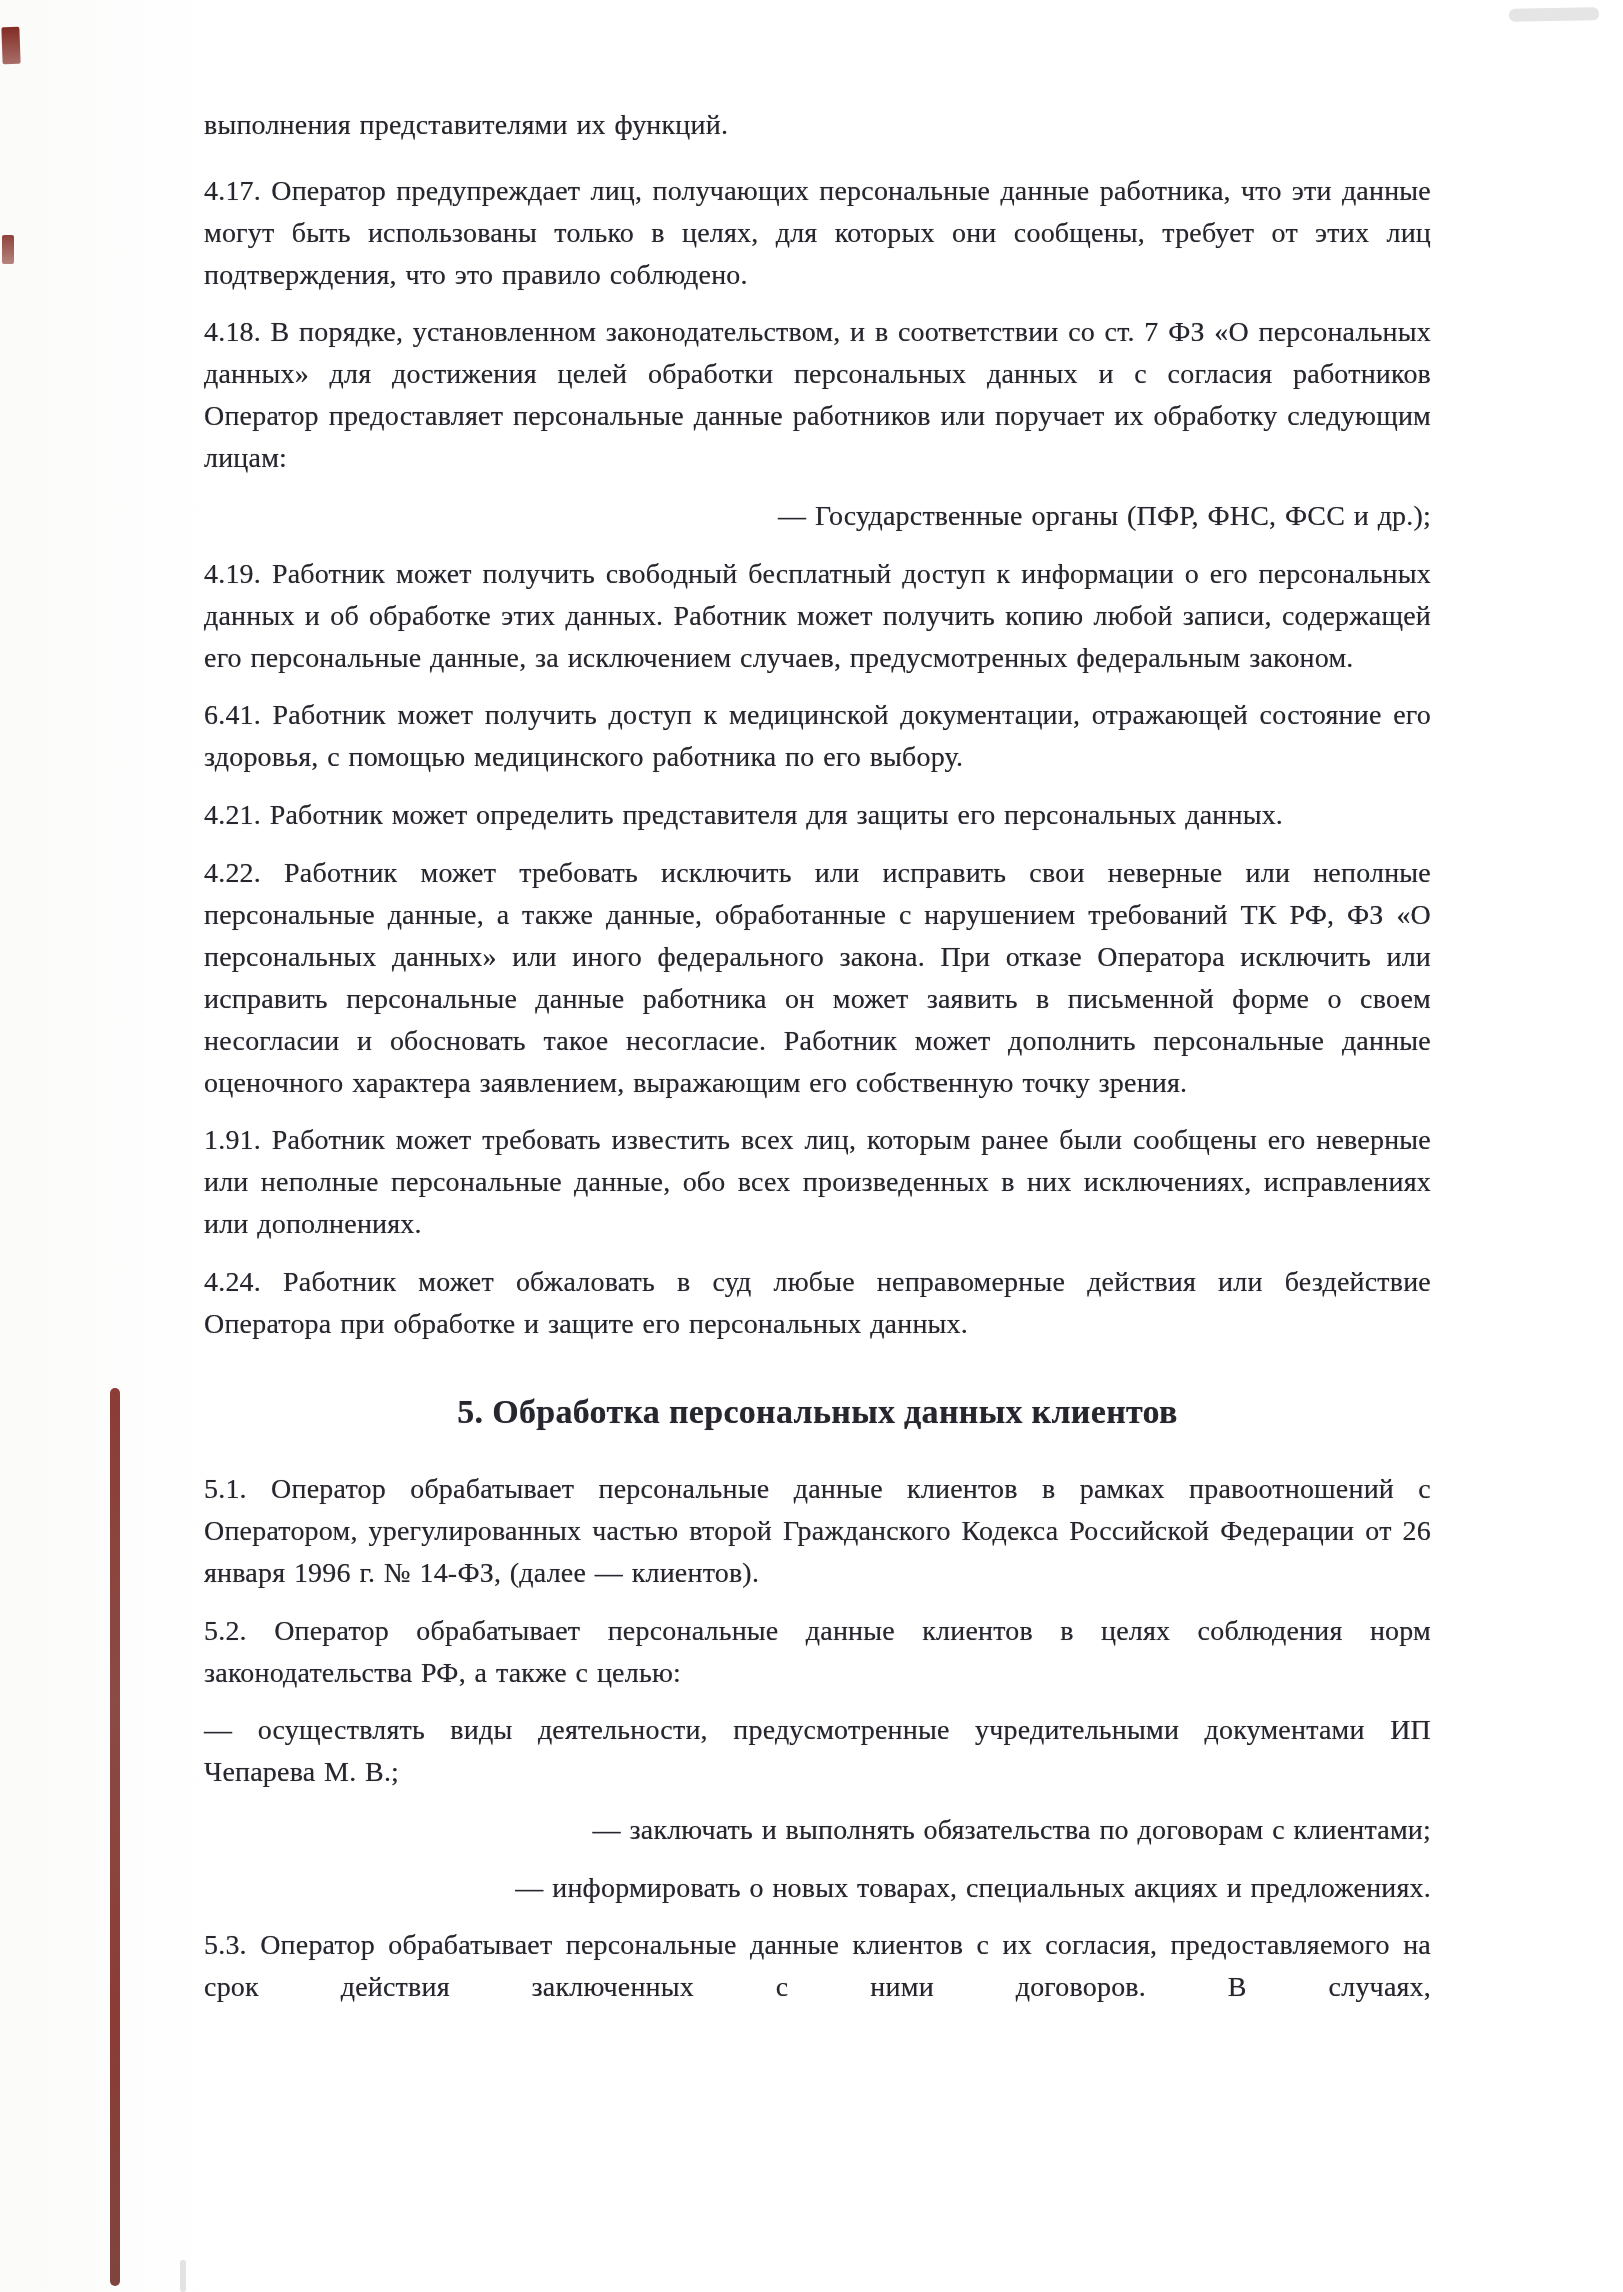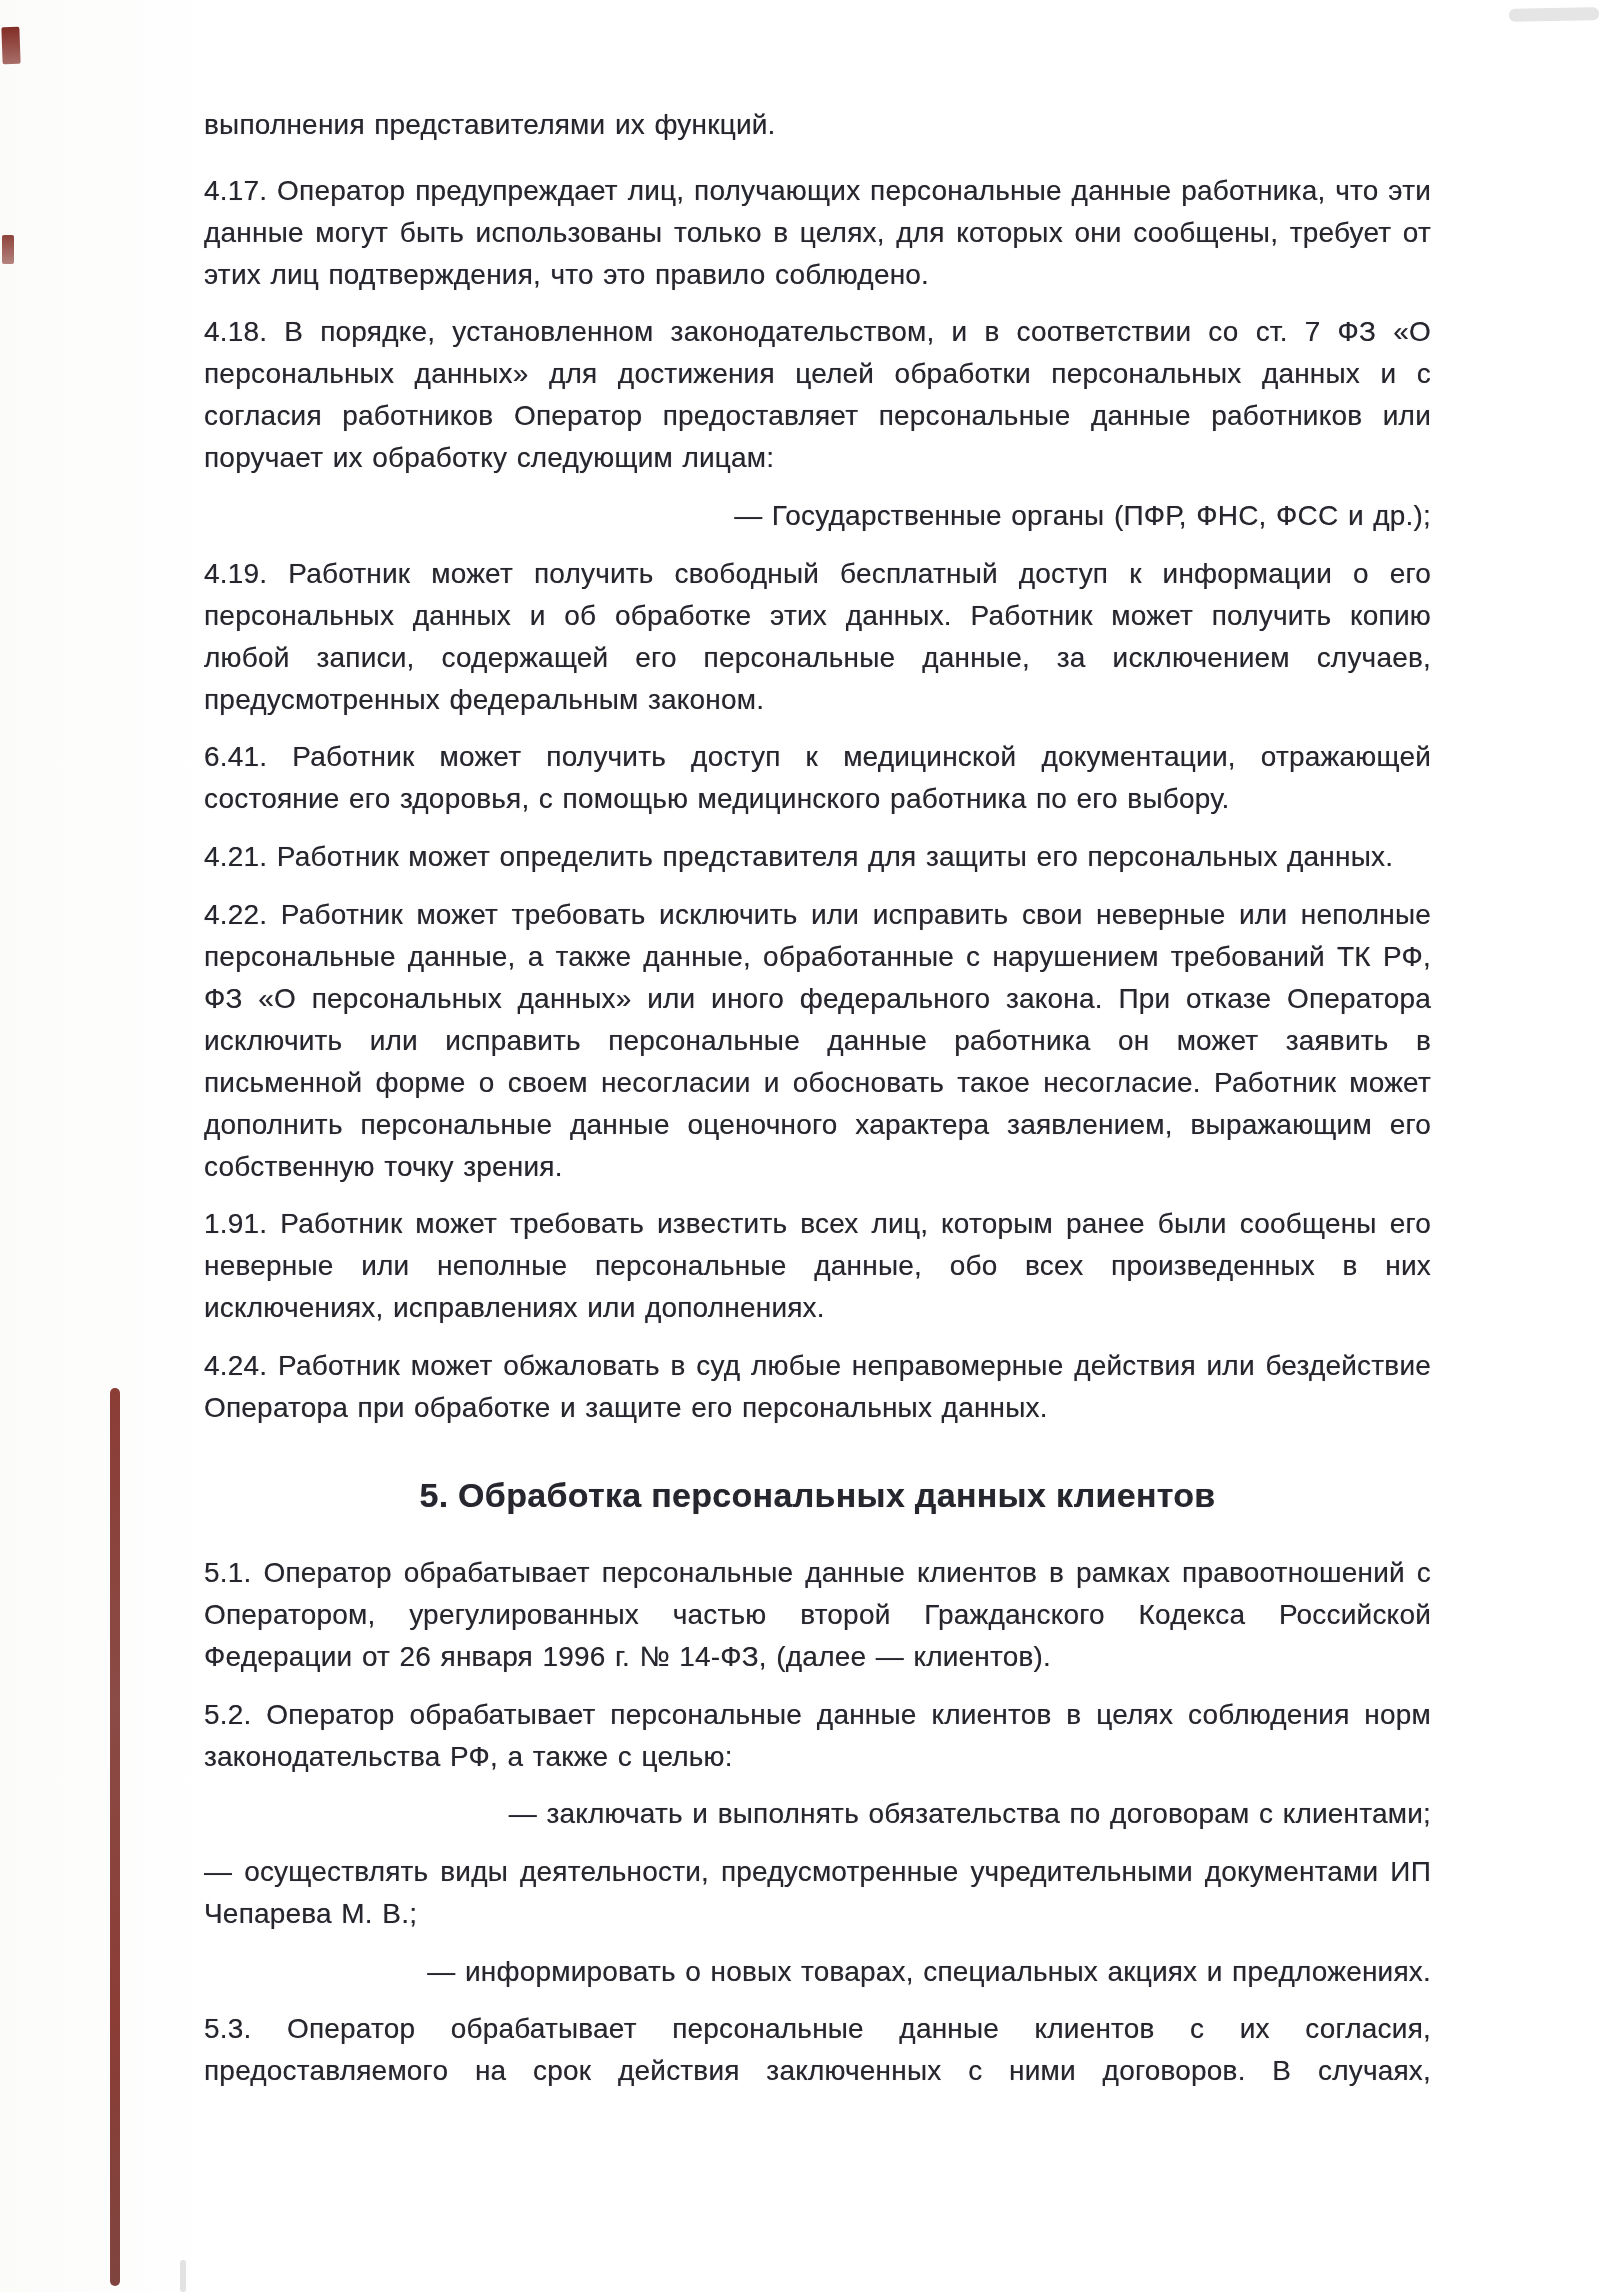--- a/index.html
+++ b/index.html
@@ -6,21 +6,21 @@
     margin: 0;
     padding: 0;
     background: #ffffff;
   }
   .page {
     position: relative;
     width: 1623px;
     height: 2293px;
     background: linear-gradient(90deg, #fbfbfa 0%, #ffffff 14%, #ffffff 100%);
     overflow: hidden;
-    font-family: Liberation Sans, sans-serif;
+    font-family: Liberation Serif, serif;
     color: #26262e;
   }
   .content {
     position: absolute;
     left: 204px;
     top: 104px;
     width: 1227px;
   }
   .para, .list-item {
     margin: 0 0 15.7px 0;
@@ -108,20 +108,20 @@
     <p class="list-item short">— Государственные органы (ПФР, ФНС, ФСС и др.);</p>
     <p class="para">4.19. Работник может получить свободный бесплатный доступ к информации о его персональных данных и об обработке этих данных. Работник может получить копию любой записи, содержащей его персональные данные, за исключением случаев, предусмотренных федеральным законом.</p>
     <p class="para">6.41. Работник может получить доступ к медицинской документации, отражающей состояние его здоровья, с помощью медицинского работника по его выбору.</p>
     <p class="para">4.21. Работник может определить представителя для защиты его персональных данных.</p>
     <p class="para">4.22. Работник может требовать исключить или исправить свои неверные или неполные персональные данные, а также данные, обработанные с нарушением требований ТК РФ, ФЗ «О персональных данных» или иного федерального закона. При отказе Оператора исключить или исправить персональные данные работника он может заявить в письменной форме о своем несогласии и обосновать такое несогласие. Работник может дополнить персональные данные оценочного характера заявлением, выражающим его собственную точку зрения.</p>
     <p class="para">1.91. Работник может требовать известить всех лиц, которым ранее были сообщены его неверные или неполные персональные данные, обо всех произведенных в них исключениях, исправлениях или дополнениях.</p>
     <p class="para">4.24. Работник может обжаловать в суд любые неправомерные действия или бездействие Оператора при обработке и защите его персональных данных.</p>
     <h2 class="section-heading">5. Обработка персональных данных клиентов</h2>
     <p class="para">5.1. Оператор обрабатывает персональные данные клиентов в рамках правоотношений с Оператором, урегулированных частью второй Гражданского Кодекса Российской Федерации от 26 января 1996 г. № 14-ФЗ, (далее — клиентов).</p>
     <p class="para">5.2. Оператор обрабатывает персональные данные клиентов в целях соблюдения норм законодательства РФ, а также с целью:</p>
+    <p class="list-item">— осуществлять виды деятельности, предусмотренные учредительными документами ИП Чепарева М. В.;</p>
     <p class="list-item short">— заключать и выполнять обязательства по договорам с клиентами;</p>
-    <p class="list-item">— осуществлять виды деятельности, предусмотренные учредительными документами ИП Чепарева М. В.;</p>
     <p class="list-item short">— информировать о новых товарах, специальных акциях и предложениях.</p>
     <p class="para cutoff">5.3. Оператор обрабатывает персональные данные клиентов с их согласия, предоставляемого на срок действия заключенных с ними договоров. В случаях,</p>
   </div>
 
 </div>
 
 
 </body></html>

